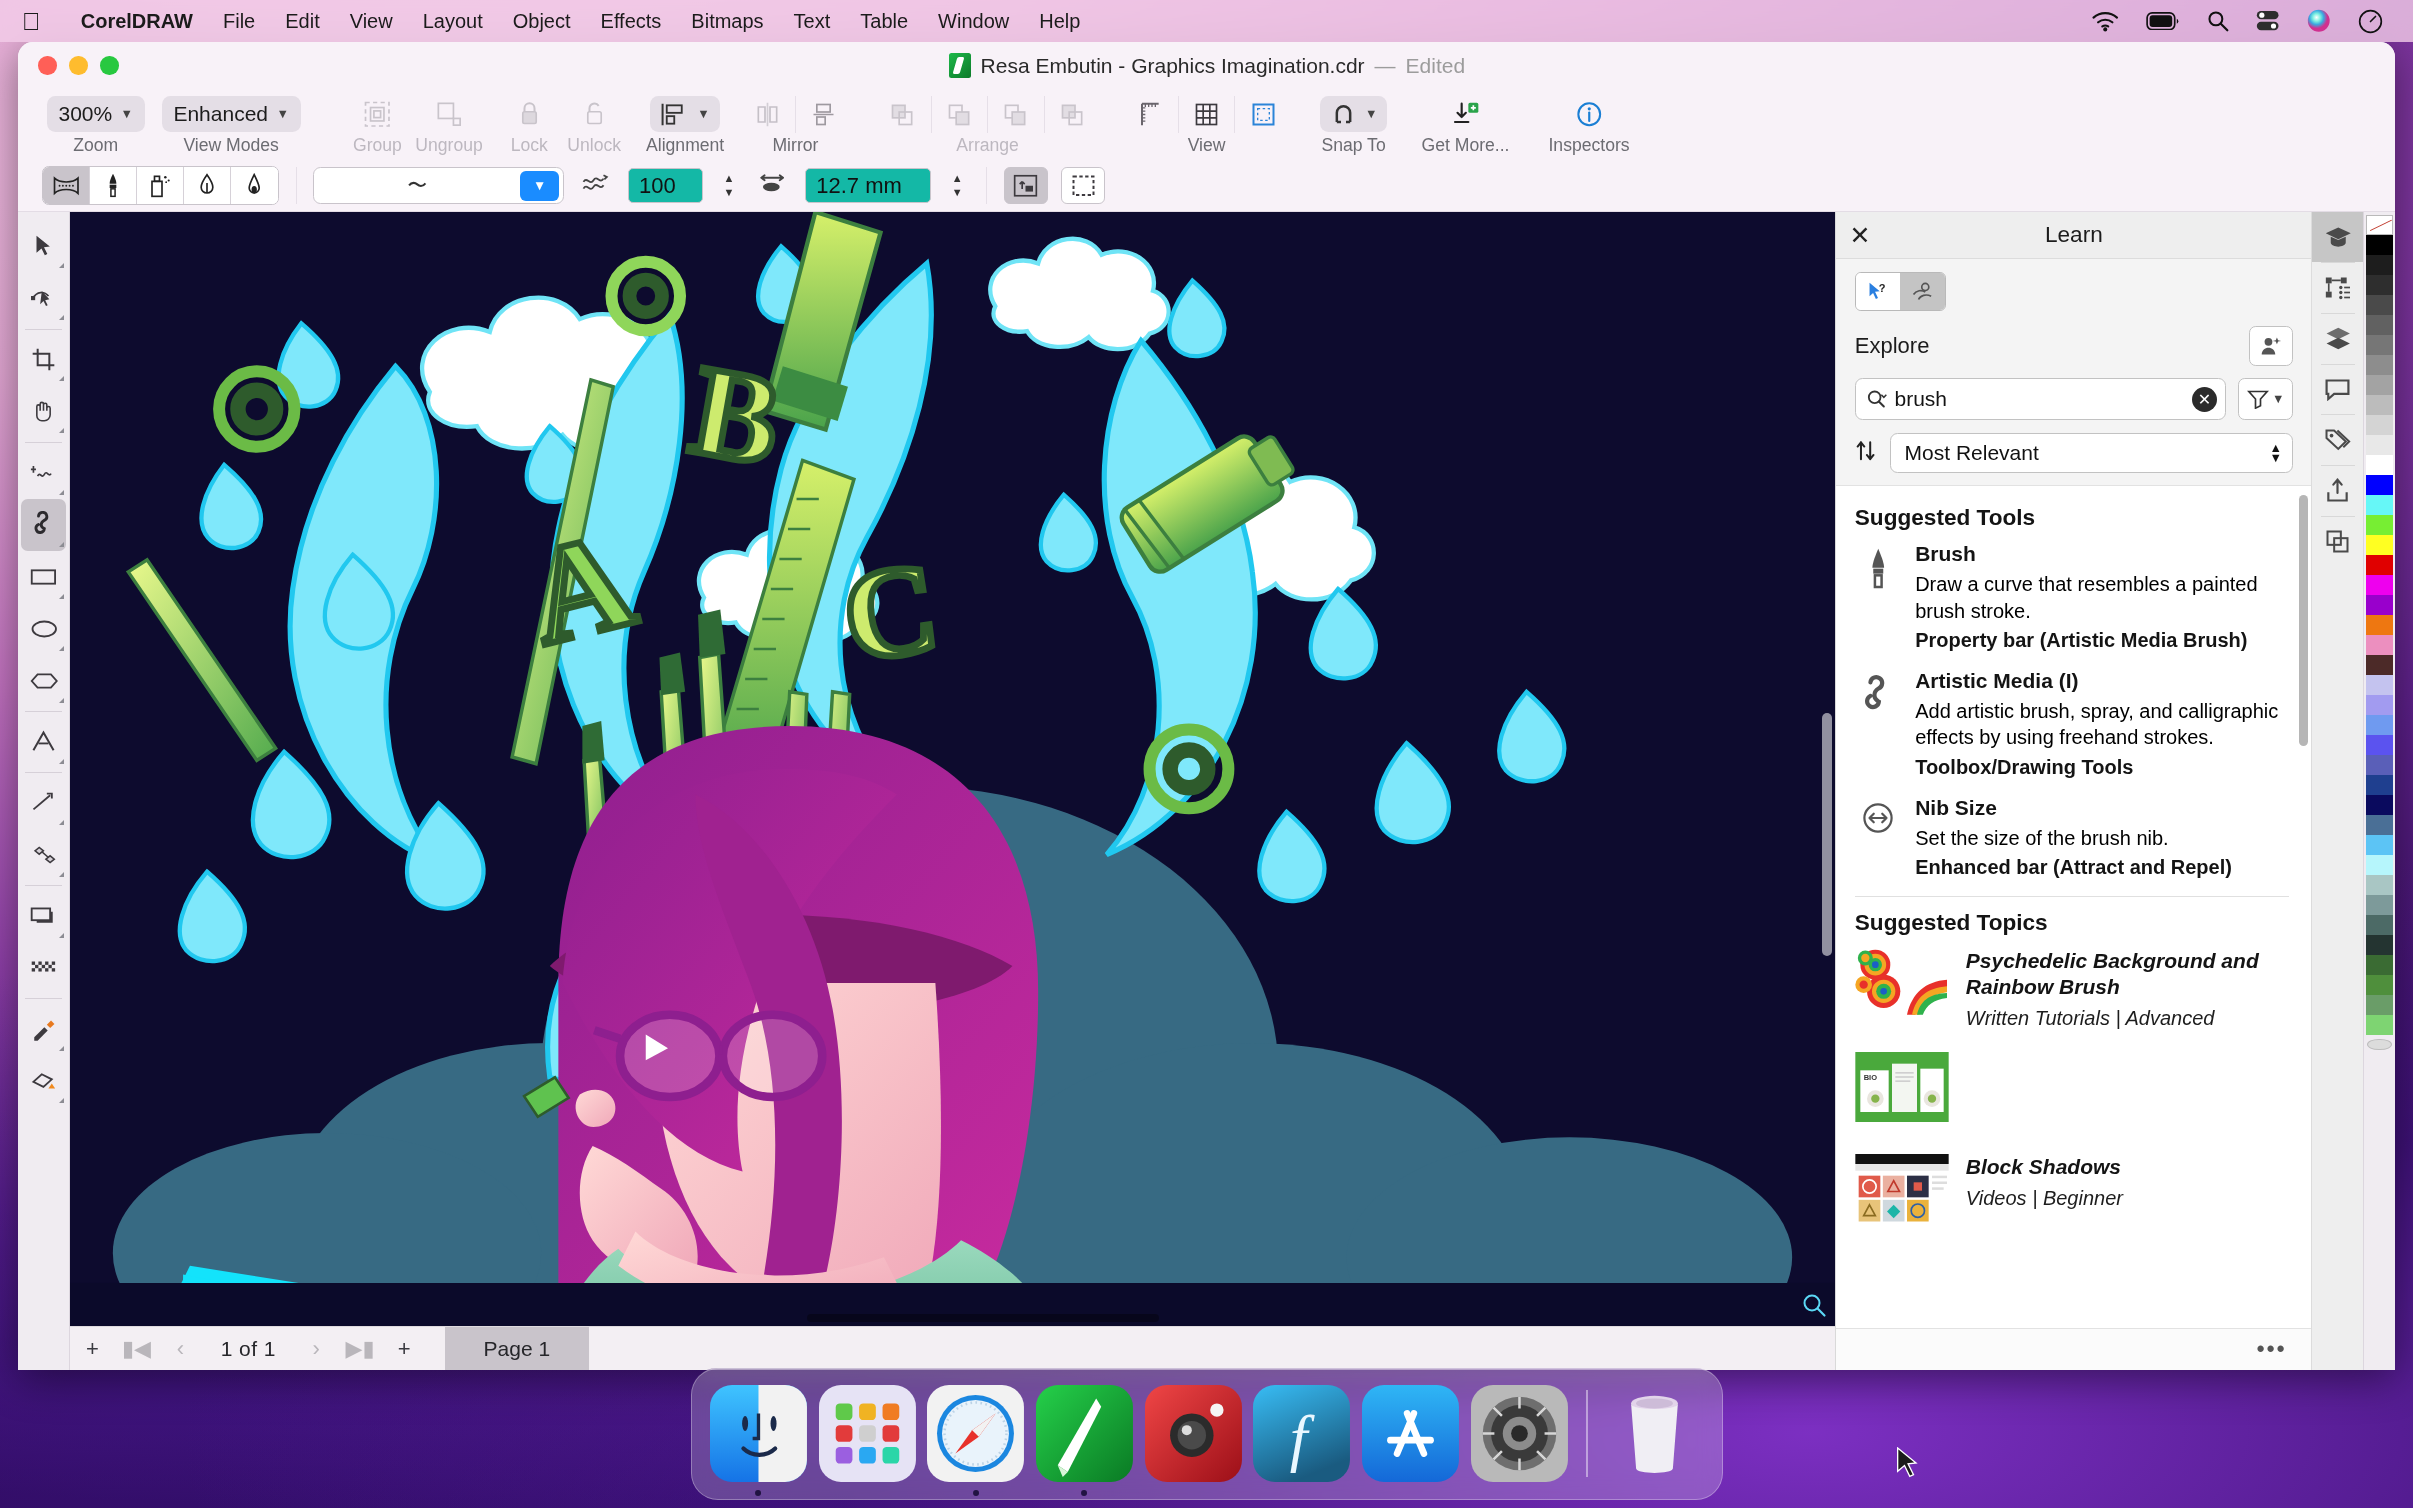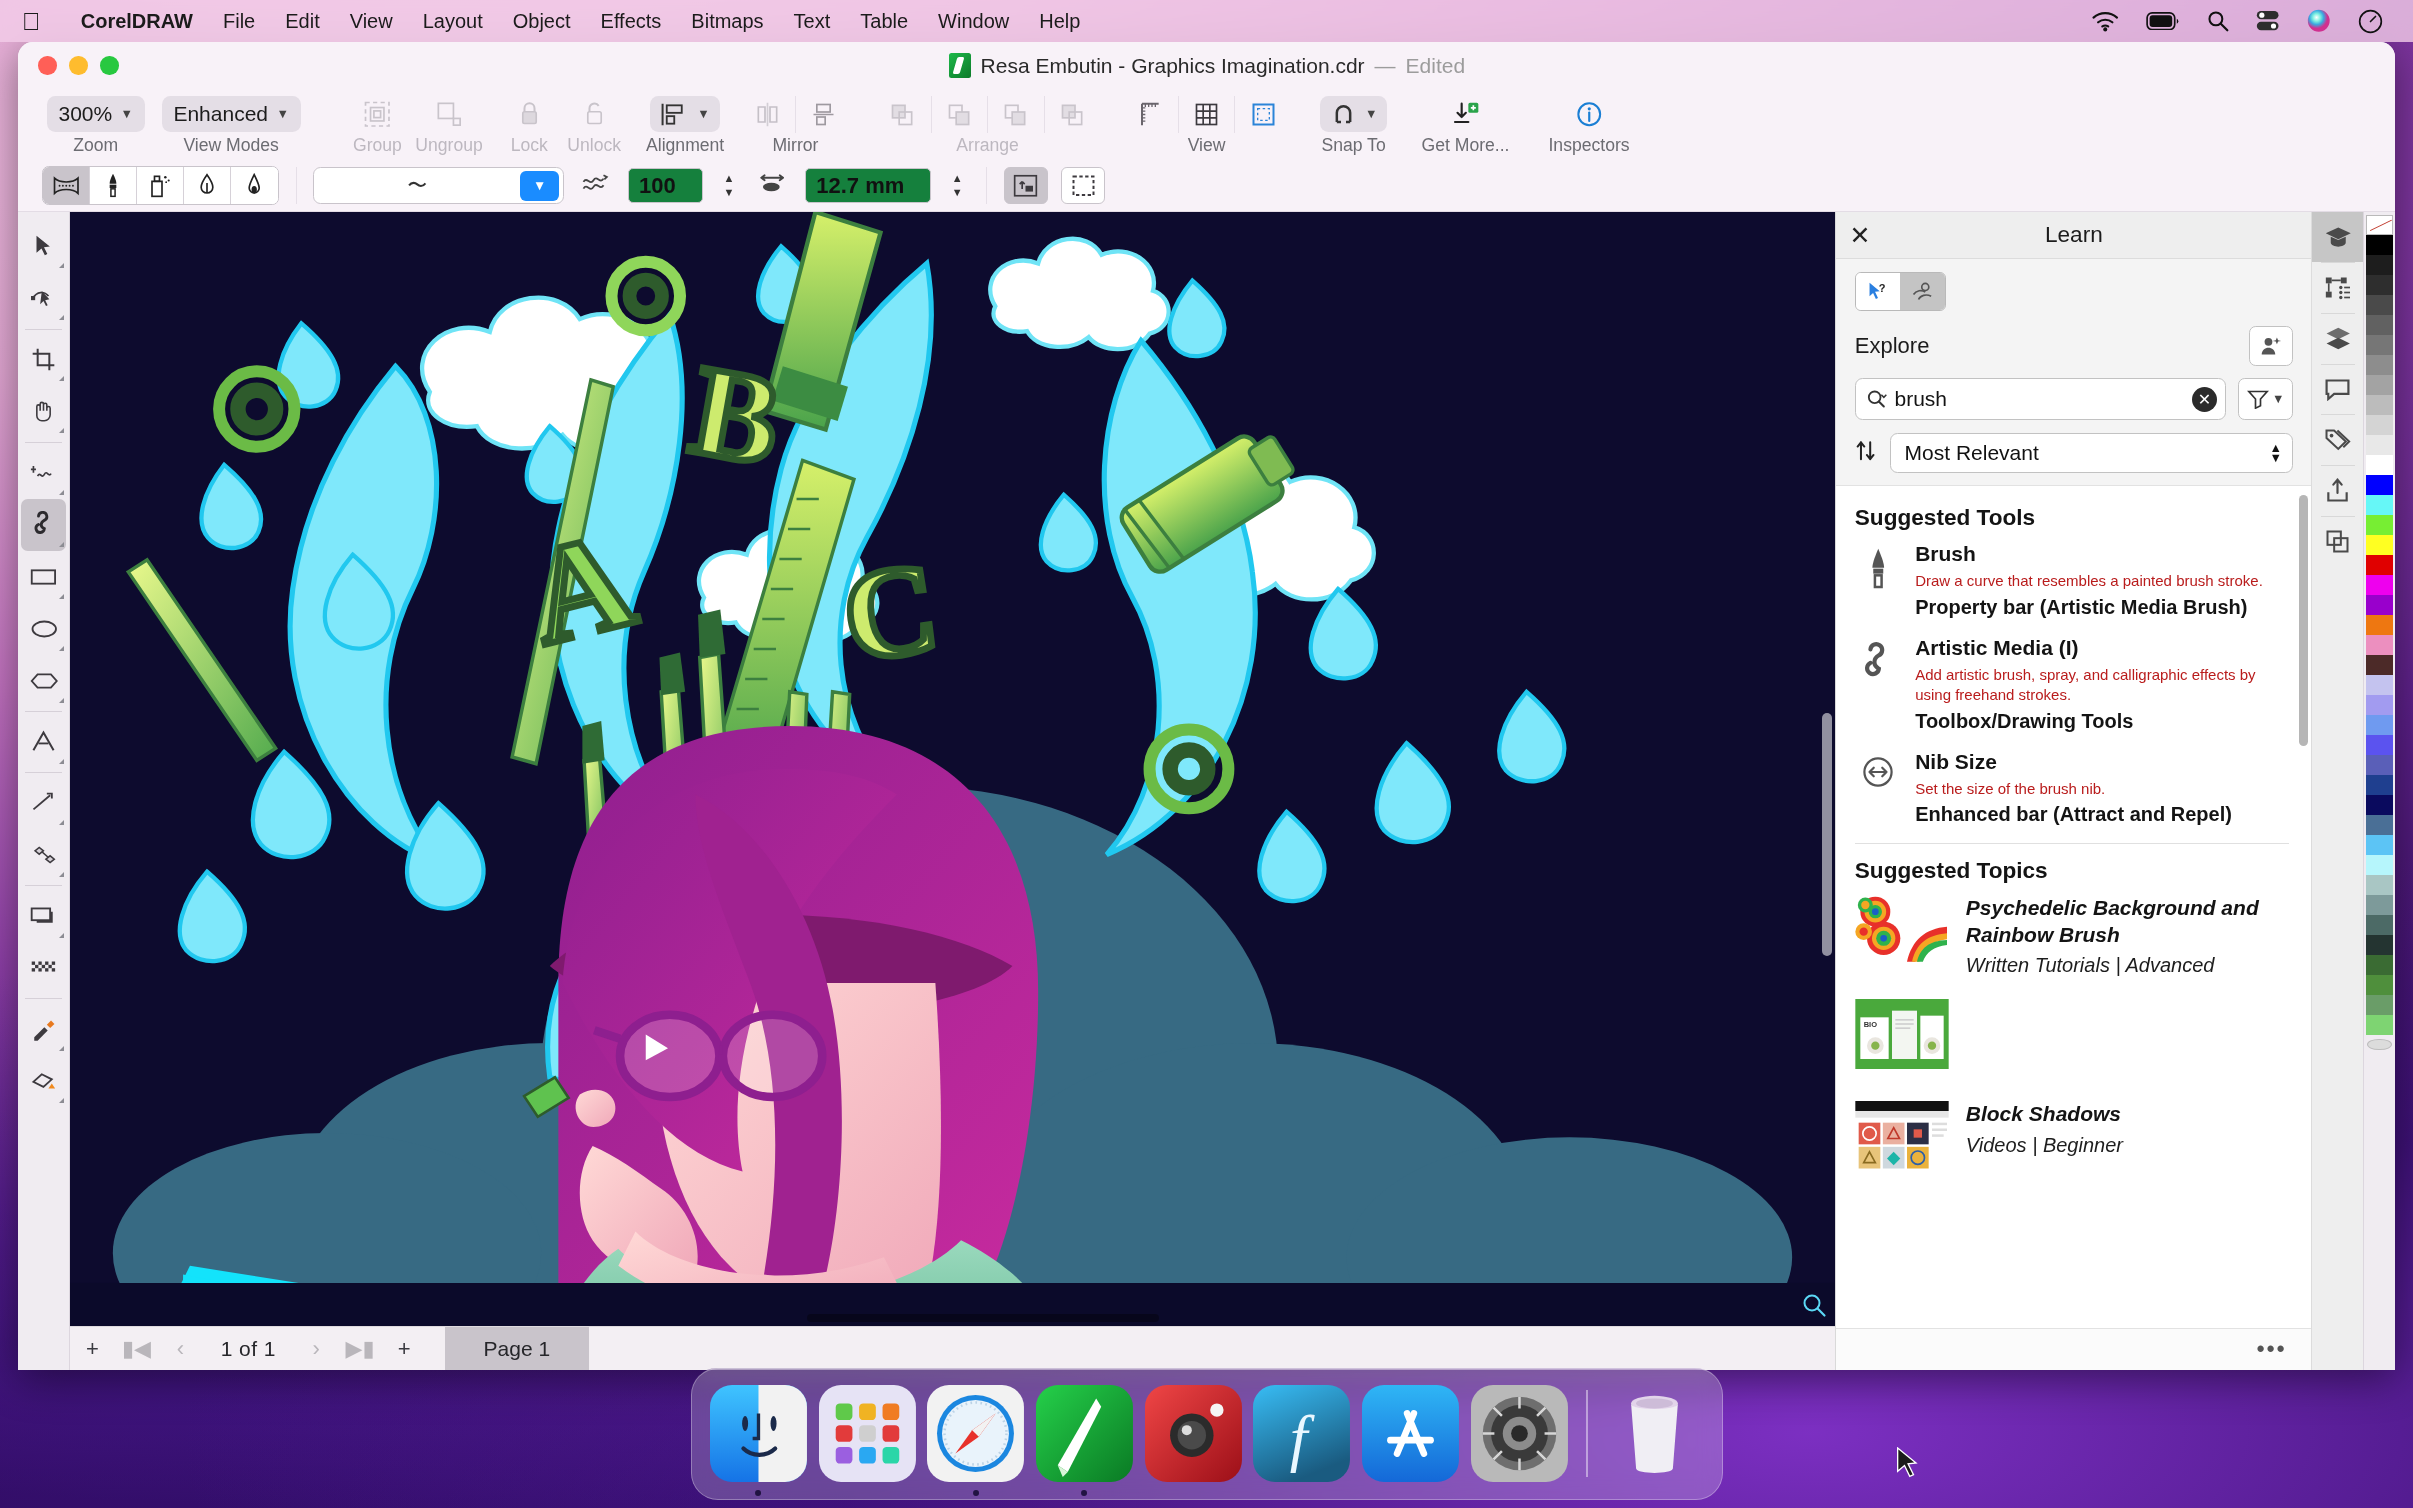--- a/index.html
+++ b/index.html
@@ -128,23 +128,23 @@
     border: 0.8px solid #c9c4cb; border-radius: 7.5px;
     display: flex; align-items: center; justify-content: space-between;
     padding: 0 4.2px 0 0; position: relative;
   }
   .preset-box .wave { flex: 1; text-align: center; color: #333; font-size: 20px; }
   .blue-drop {
     width: 39px; height: 30px; background: #1a8cff; border-radius: 5.9px;
     display: flex; align-items: center; justify-content: center; color: #fff; font-size: 13.4px;
   }
   .numfield {
-    width: 75px; height: 35px; background: #15803d; border: 0.8px solid #c9c4cb;
+    width: 75px; height: 35px; background: #14b8a6; border: 0.8px solid #c9c4cb;
     border-radius: 5px; display: flex; align-items: center; padding-left: 10px;
-    font-size: 22px; color: #111; font-weight: bold;
+    font-size: 22px; color: #111;
   }
   .numfield.wide { width: 126px; }
   .stepper { display: flex; flex-direction: column; align-items: center; justify-content: center;
     width: 25px; height: 37px; font-size: 11px; color: #333; line-height: 1.0; gap: 3.4px; }
   .p2icon { font-size: 23.5px; color: #444; width: 37px; text-align: center; }
   .sqbtn {
     width: 44px; height: 37px; border: 0.8px solid #c9c4cb; border-radius: 5.9px;
     background: #fff; display: flex; align-items: center; justify-content: center;
   }
   .sqbtn.on { background: #c9c4cb; }
@@ -260,21 +260,21 @@
     display: flex; align-items: center; justify-content: space-between; padding: 0 10px 0 13.4px;
     font-size: 21px; color: #111;
   }
   #learnScroll { flex: 1; overflow: hidden; position: relative; background: #fff; border-top: 0.8px solid #e2e2e2; }
   #learnInner { padding: 15px 22px 0 18.4px; }
   .sectionTitle { font-size: 22.6px; font-weight: 700; color: #141414; margin: 3.4px 0 11.7px 0; }
   .toolRow { display: flex; gap: 13.4px; margin-bottom: 17px; }
   .toolRow .ticon { width: 47px; flex: none; display: flex; justify-content: center; padding-top: 5px; }
   .toolRow .tbody { flex: 1; }
   .toolRow .tname { font-size: 21px; font-weight: 700; color: #141414; margin-bottom: 5px; }
-  .toolRow .tdesc { font-size: 15px; color: #b91c1c; line-height: 1.32; margin-bottom: 5px; }
+  .toolRow .tdesc { font-size: 20px; color: #000000; line-height: 1.32; margin-bottom: 5px; }
   .toolRow .tloc { font-size: 20px; font-weight: 700; color: #141414; }
   .hr { height: 0.8px; background: #e0e0e0; margin: 8.4px 0 13.4px 0; }
   .topicRow { display: flex; gap: 17px; margin-bottom: 22px; }
   .thumbbox { width: 94px; height: 80px; flex: none; overflow: hidden; background: #fff; }
   .topicBody { flex: 1; font-style: italic; }
   .topicTitle { font-size: 21px; font-weight: 700; color: #141414; line-height: 1.25; margin-bottom: 6.7px; }
   .topicMeta { font-size: 20px; color: #1d1d1d; }
   #learnScrollbar {
     position: absolute; right: 3.4px; top: 8.4px; width: 9.2px; height: 587px;
   }

